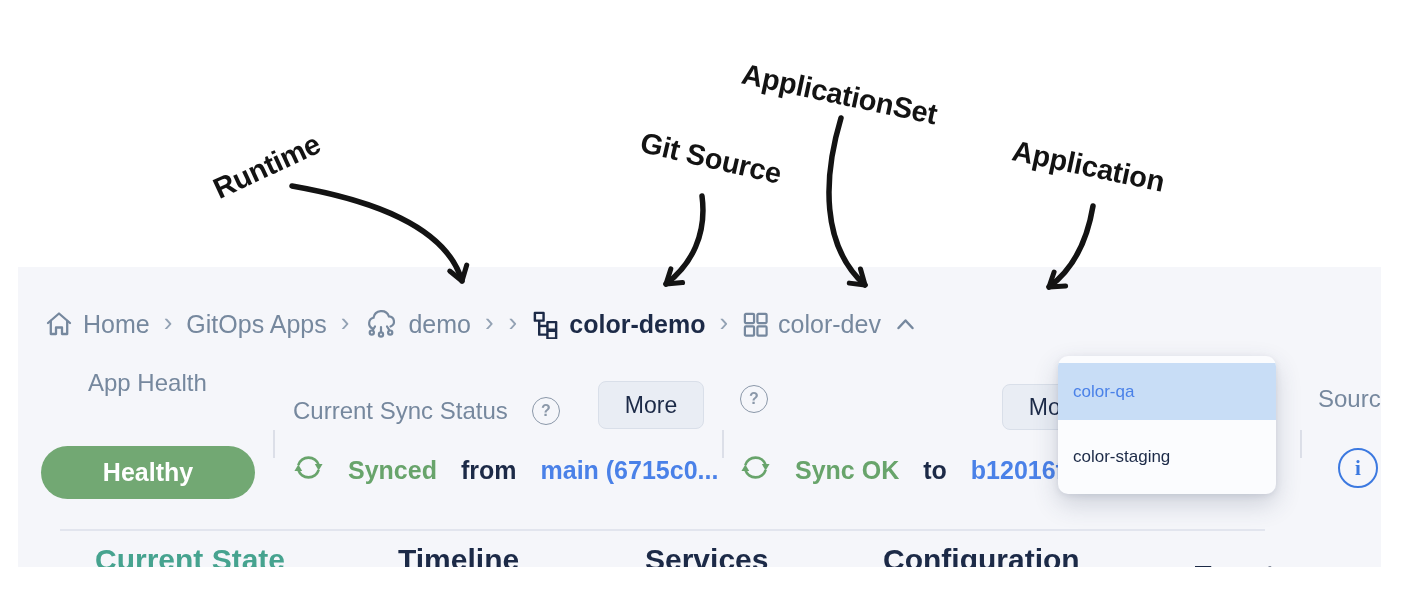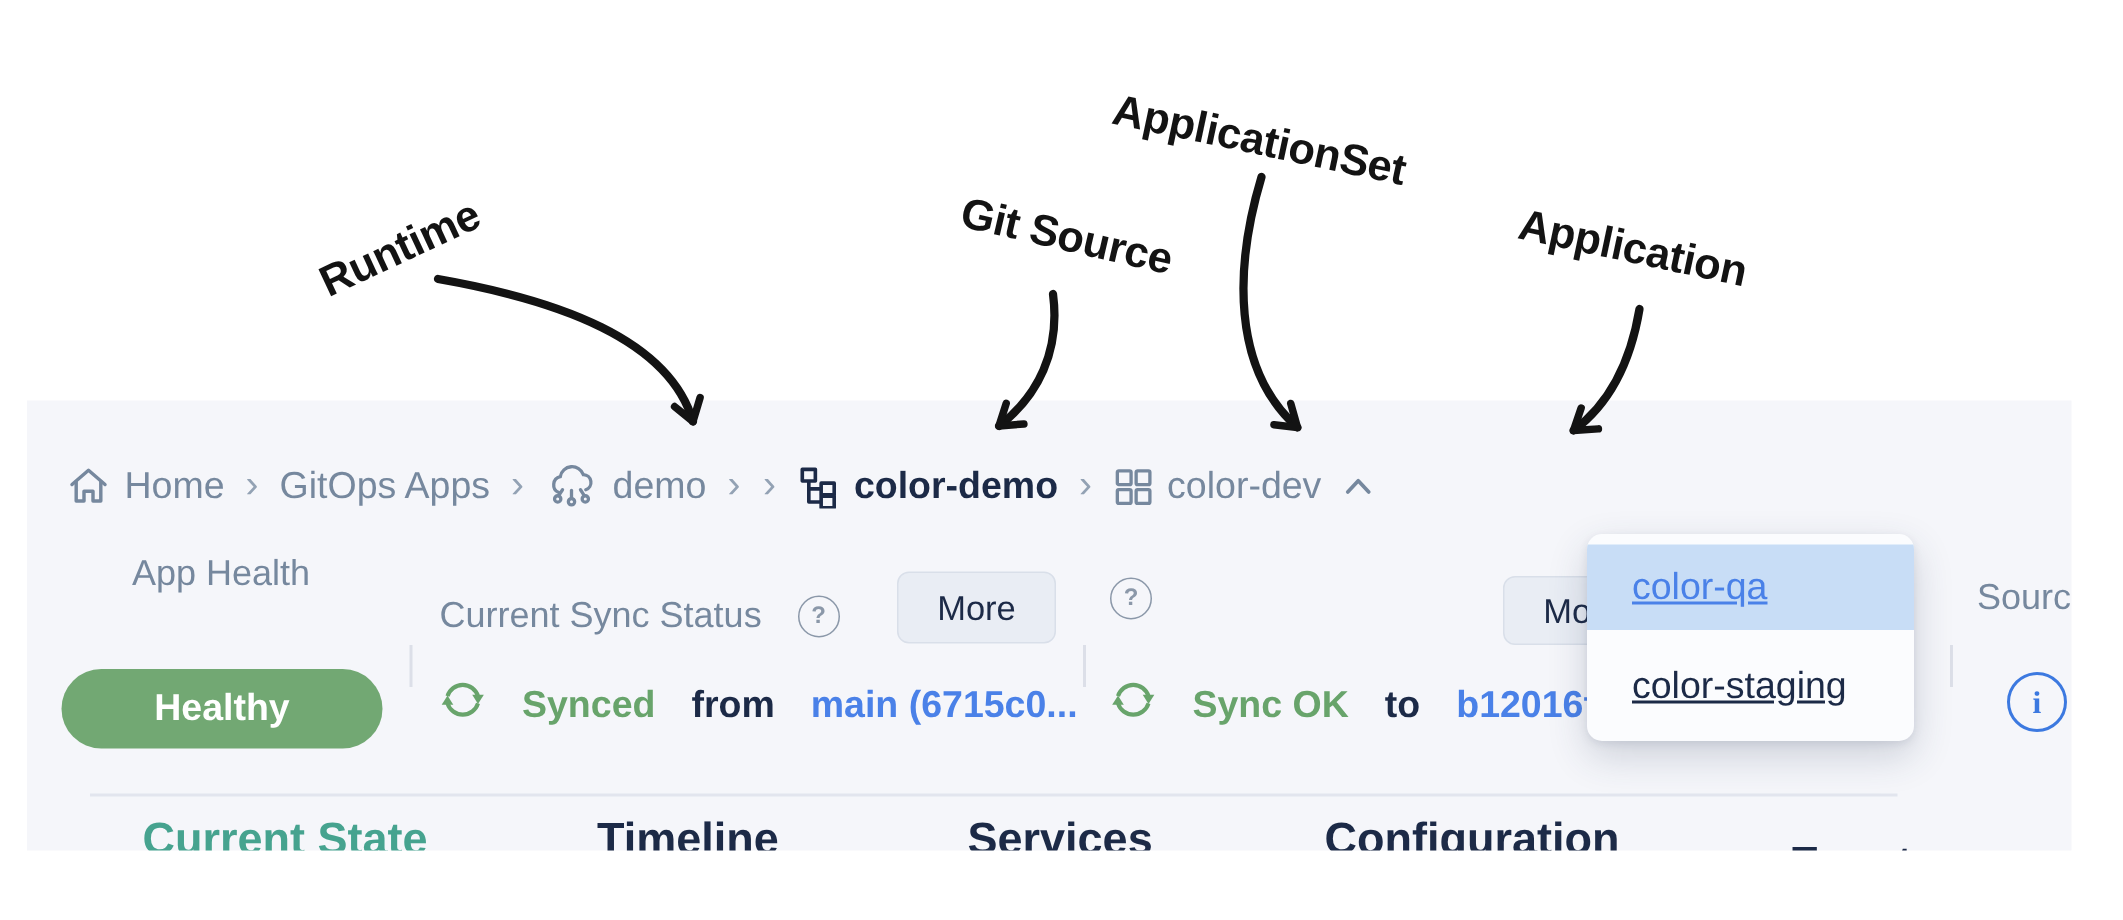--- a/index.html
+++ b/index.html
@@ -28,21 +28,21 @@
   .vdiv{position:absolute;width:2px;height:28px;background:#dcdfe8;}
   .badge{position:absolute;left:23px;top:179px;width:214px;height:53px;border-radius:27px;background:#72a873;color:#ffffff;font-size:25px;font-weight:700;display:flex;align-items:center;justify-content:center;}
   .syncrow{position:absolute;height:46px;display:flex;align-items:center;gap:24px;font-size:25px;font-weight:600;white-space:nowrap;}
   .t-green{color:#68a46b;}
   .t-navy{color:#1c2a47;}
   .t-blue{color:#4a81e8;cursor:pointer;}
   .info-ic{position:absolute;left:1320px;top:181px;width:36px;height:36px;border:2.6px solid #3c79e0;border-radius:50%;color:#3c79e0;font-size:21px;font-weight:700;display:flex;align-items:center;justify-content:center;cursor:pointer;font-family:"Liberation Serif","DejaVu Serif",serif;}
 
   
   .dropdown{position:absolute;left:1040px;top:89px;width:218px;border-radius:10px;background:#fbfcfe;box-shadow:0 10px 26px rgba(45,60,90,0.20), 0 2px 6px rgba(45,60,90,0.10);overflow:hidden;z-index:6;padding-top:7px;}
-  .dd-item{height:57px;display:flex;align-items:center;padding-left:30px;font-size:25px;color:#1c2a47;cursor:pointer;text-decoration:underline;}
+  .dd-item{height:57px;display:flex;align-items:center;padding-left:15px;font-size:17px;color:#1c2a47;cursor:pointer;}
   .dd-item.selected{background:#c8ddf6;color:#4a81e8;}
   .dd-item.plain{height:74px;}
 
   
   .hr{position:absolute;left:42px;top:262px;width:1205px;height:1.5px;background:#e2e5ee;}
   .tab{position:absolute;top:276px;font-size:30px;font-weight:600;color:#1c2a47;white-space:nowrap;cursor:pointer;}
   .tab.active{color:#46a38f;font-weight:700;}
 </style>
 </head>
 <body>

